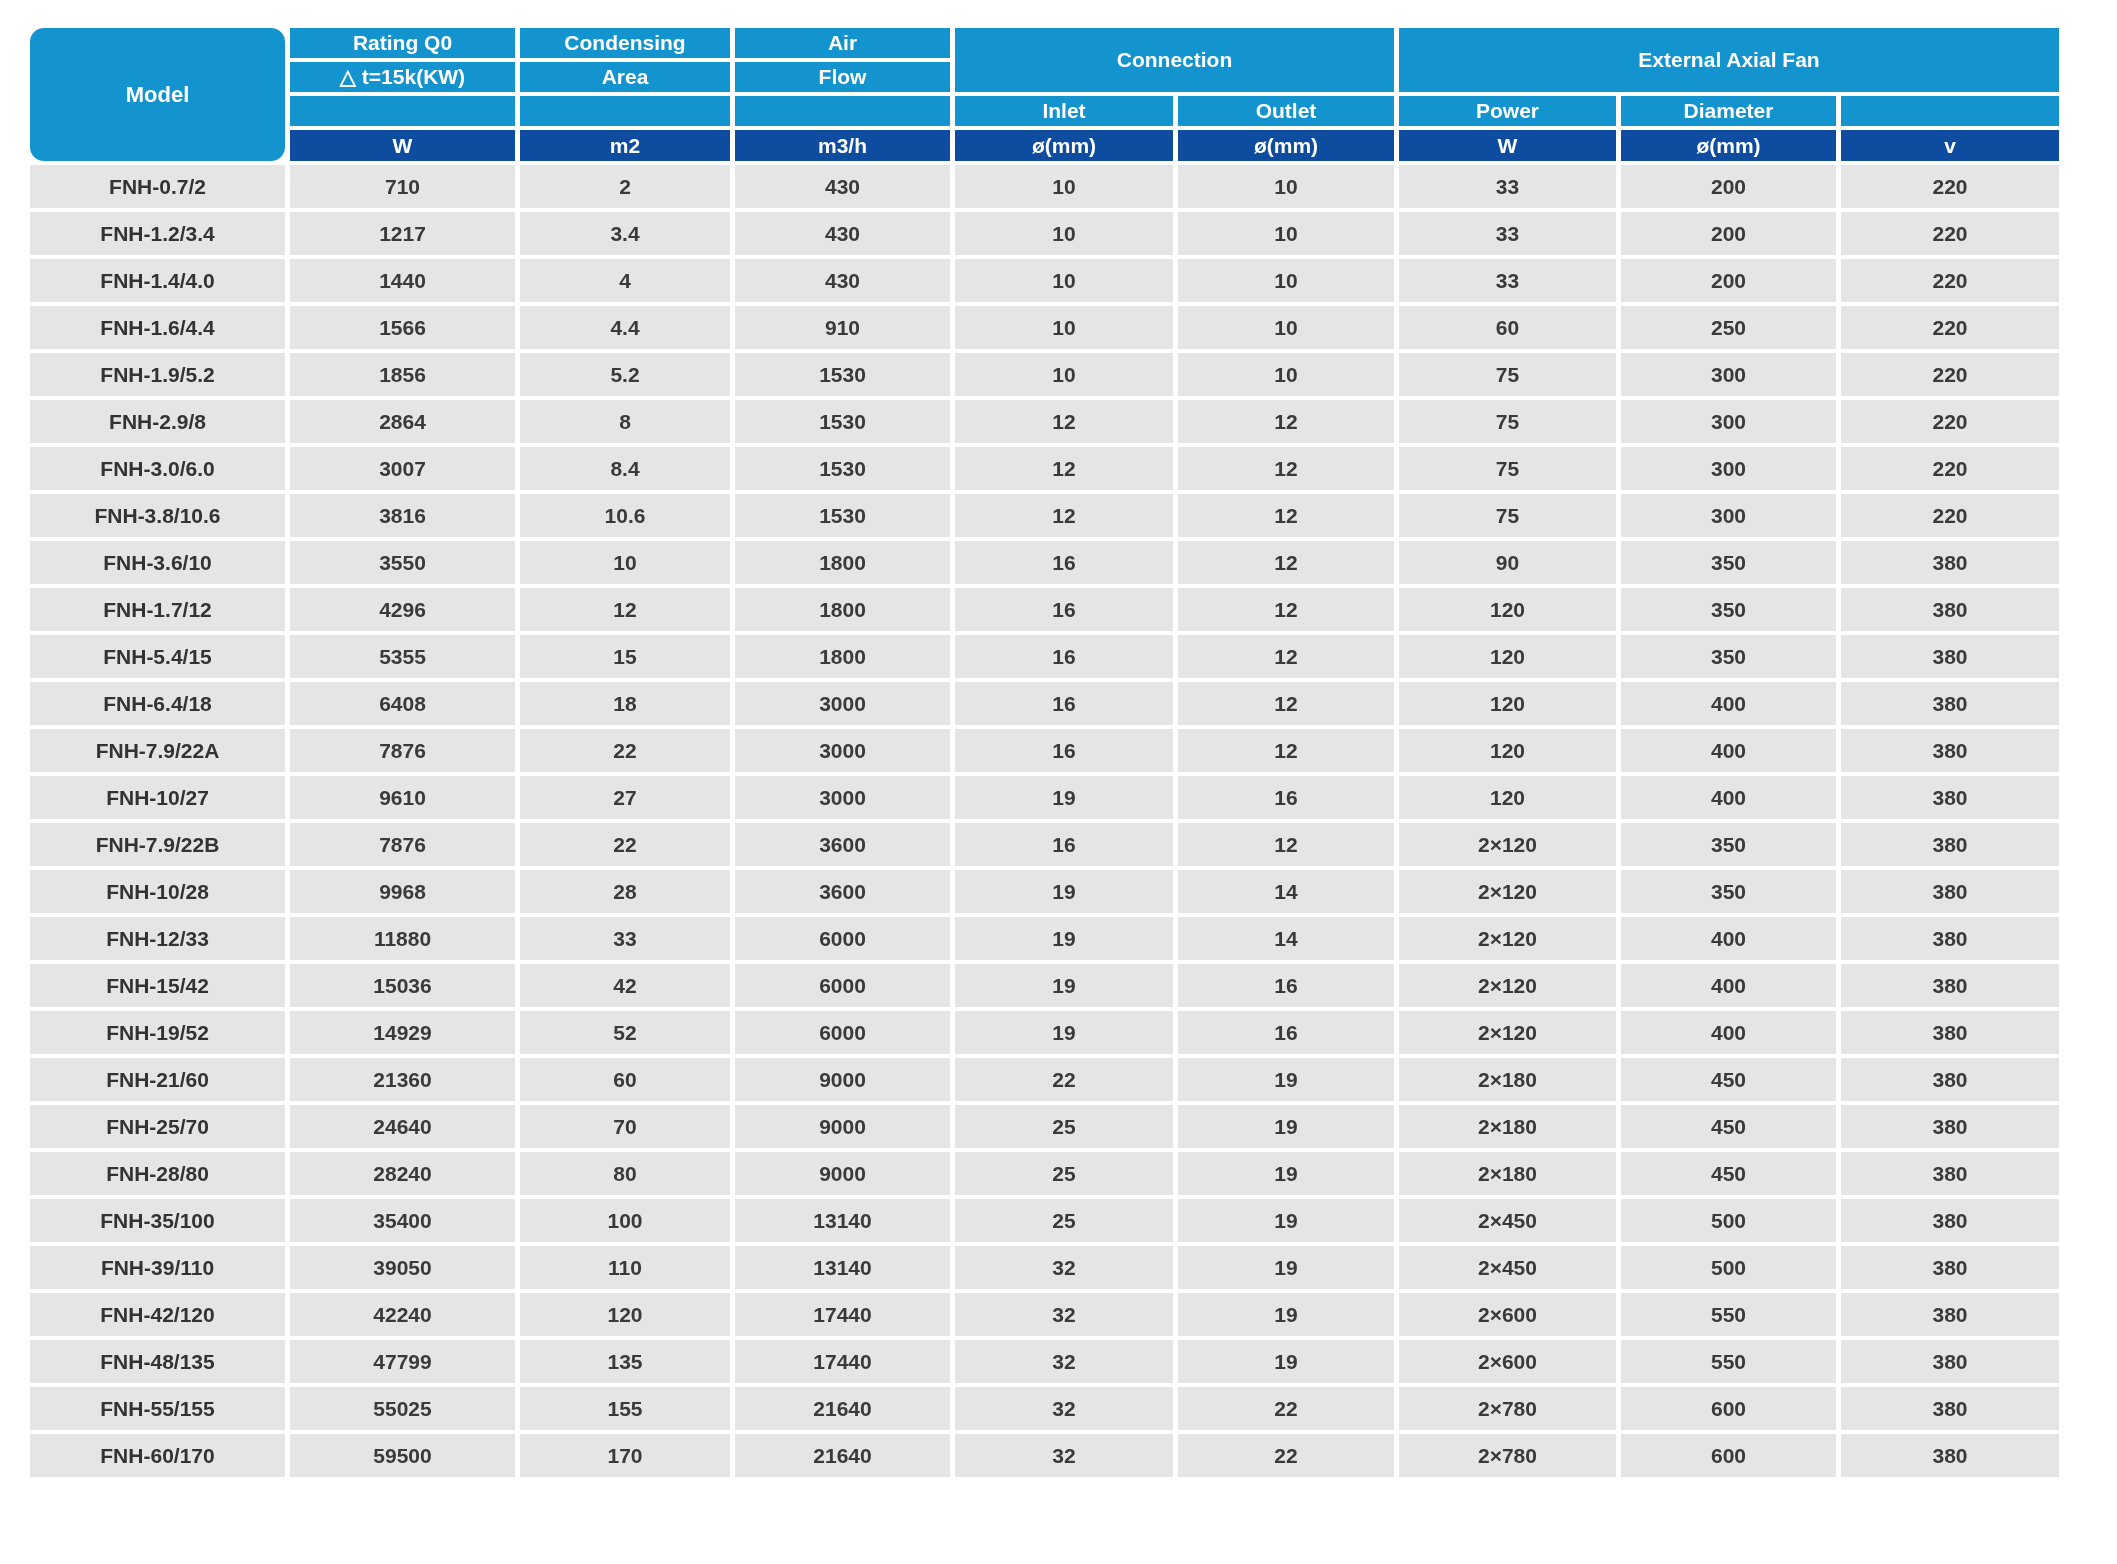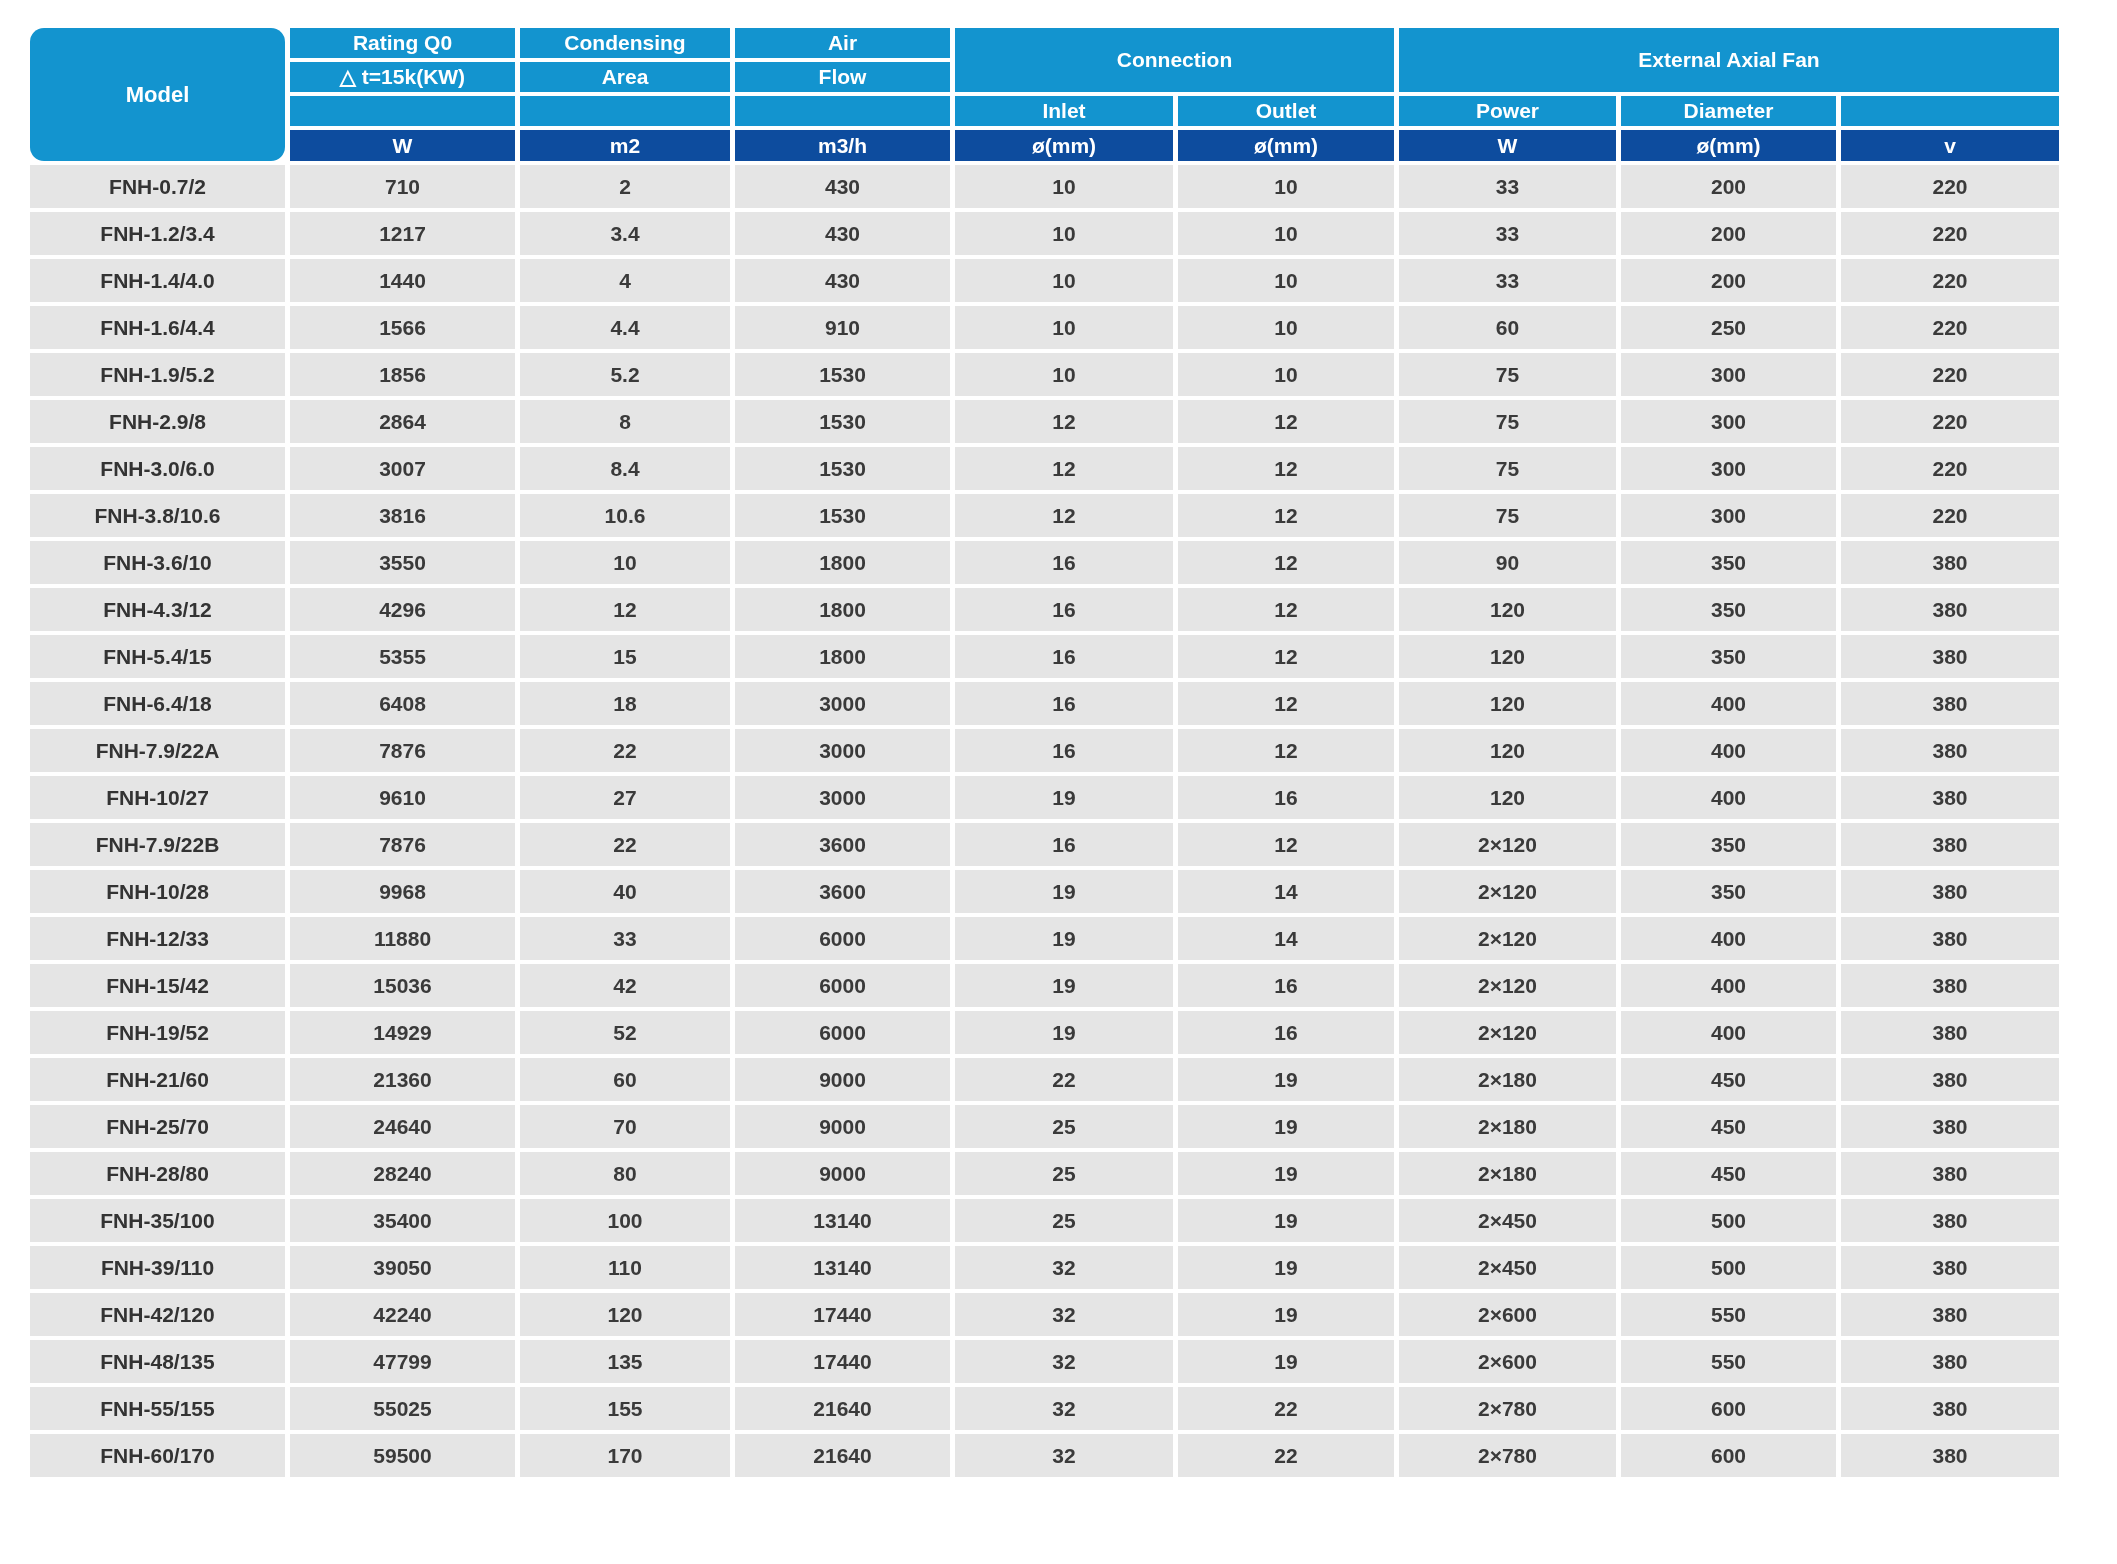--- a/index.html
+++ b/index.html
@@ -201,21 +201,21 @@
         <td>3550</td>
         <td>10</td>
         <td>1800</td>
         <td>16</td>
         <td>12</td>
         <td>90</td>
         <td>350</td>
         <td>380</td>
       </tr>
       <tr>
-        <td class="model">FNH-4.3/12</td>
+        <td class="model">FNH-1.7/12</td>
         <td>4296</td>
         <td>12</td>
         <td>1800</td>
         <td>16</td>
         <td>12</td>
         <td>120</td>
         <td>350</td>
         <td>380</td>
       </tr>
       <tr>
@@ -269,21 +269,21 @@
         <td>3600</td>
         <td>16</td>
         <td>12</td>
         <td>2×120</td>
         <td>350</td>
         <td>380</td>
       </tr>
       <tr>
         <td class="model">FNH-10/28</td>
         <td>9968</td>
-        <td>40</td>
+        <td>28</td>
         <td>3600</td>
         <td>19</td>
         <td>14</td>
         <td>2×120</td>
         <td>350</td>
         <td>380</td>
       </tr>
       <tr>
         <td class="model">FNH-12/33</td>
         <td>11880</td>

